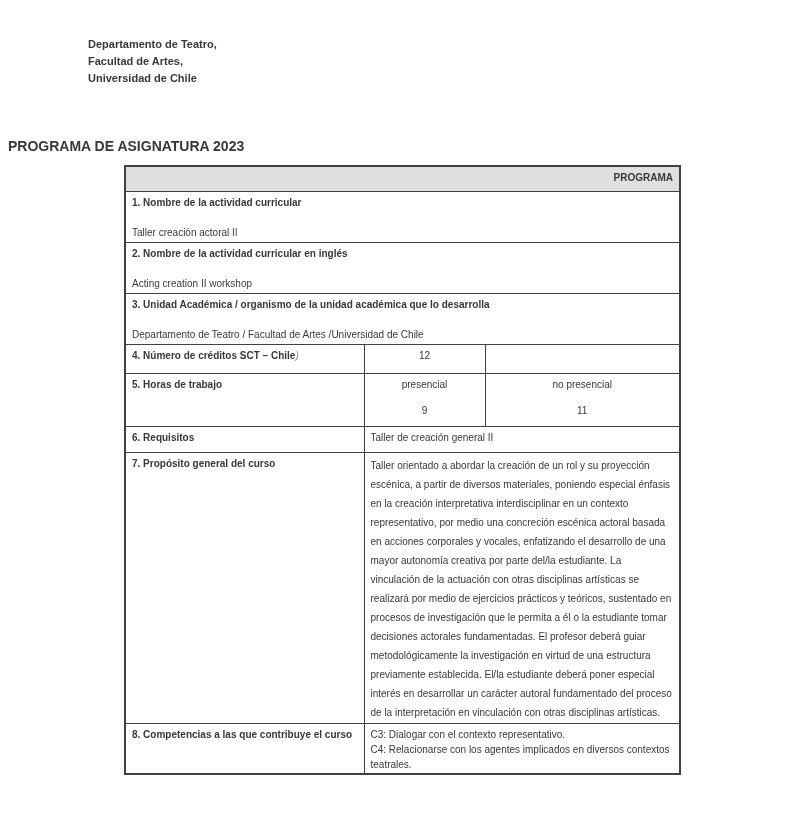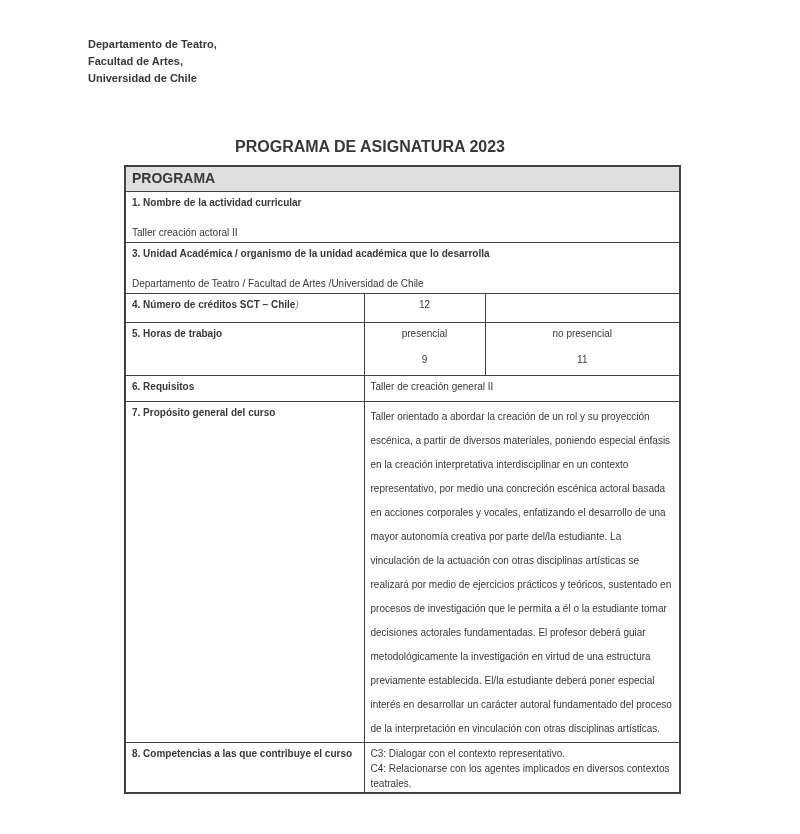--- a/index.html
+++ b/index.html
@@ -19,25 +19,25 @@
   .letterhead {
     position: absolute;
     left: 88px;
     top: 36px;
     font-size: 11px;
     font-weight: bold;
     line-height: 17px;
   }
   .doc-title {
     position: absolute;
-    left: 0;
+    left: 8px;
     top: 138px;
     width: 100%;
-    text-align: center;
-    font-size: 16px;
+    text-align: left;
+    font-size: 14px;
     font-weight: bold;
   }
   table.programa {
     position: absolute;
     left: 124px;
     top: 165px;
     width: 555px;
     border-collapse: collapse;
     table-layout: fixed;
     border: 2px solid var(--border, #414141);
@@ -46,35 +46,35 @@
   }
   table.programa td {
     border: 1px solid var(--border, #414141);
     vertical-align: top;
     padding: 3px 6px 1px 6px;
     box-sizing: border-box;
     overflow: hidden;
   }
   tr.header-row td {
     background: var(--header-bg, #dfdfdf);
-    text-align: left;
+    text-align: right;
     font-weight: bold;
-    font-size: 14px;
+    font-size: 10px;
     height: 25px;
   }
   .lbl { font-weight: bold; }
   .suffix {
     font-weight: normal;
     font-style: italic;
     color: #8f8f8f;
   }
   .val-gap { margin-top: 14px; }
   .center { text-align: center; }
   .small-gap { margin-top: 10px; }
-  td.para-cell { line-height: 24px; }
+  td.para-cell { line-height: 19px; }
   td.comp-cell { line-height: 15.3px; padding-top: 2px; }
   .r1  td { height: 47px; }
   .r2  td { height: 42px; }
   .r3  td { height: 50px; }
   .r4  td { height: 29px; }
   .r5  td { height: 53px; }
   .r6  td { height: 26px; }
   .r7  td { height: 255px; }
   .r8  td { height: 46px; }
 </style>
@@ -103,20 +103,26 @@
       <td colspan="3">PROGRAMA</td>
     </tr>
 
     <tr class="r1">
       <td colspan="3">
         <div class="lbl">1. Nombre de la actividad curricular</div>
         <div class="val-gap">Taller creación actoral II</div>
       </td>
     </tr>
 
+    <tr class="r2">
+      <td colspan="3">
+        <div class="lbl">2. Nombre de la actividad curricular en inglés</div>
+        <div class="val-gap">Acting creation II workshop</div>
+      </td>
+    </tr>
 
     <tr class="r3">
       <td colspan="3">
         <div class="lbl">3. Unidad Académica / organismo de la unidad académica que lo desarrolla</div>
         <div class="val-gap">Departamento de Teatro / Facultad de Artes /Universidad de Chile</div>
       </td>
     </tr>
 
     <tr class="r4">
       <td>

